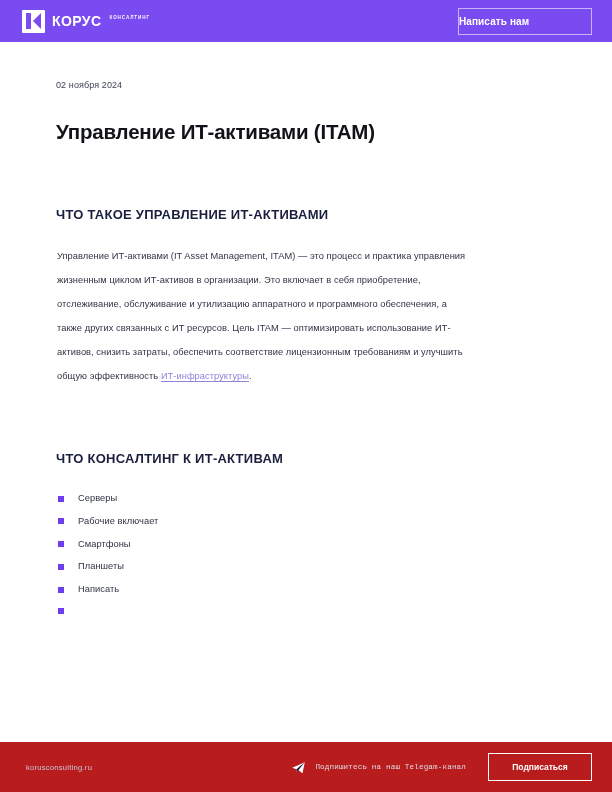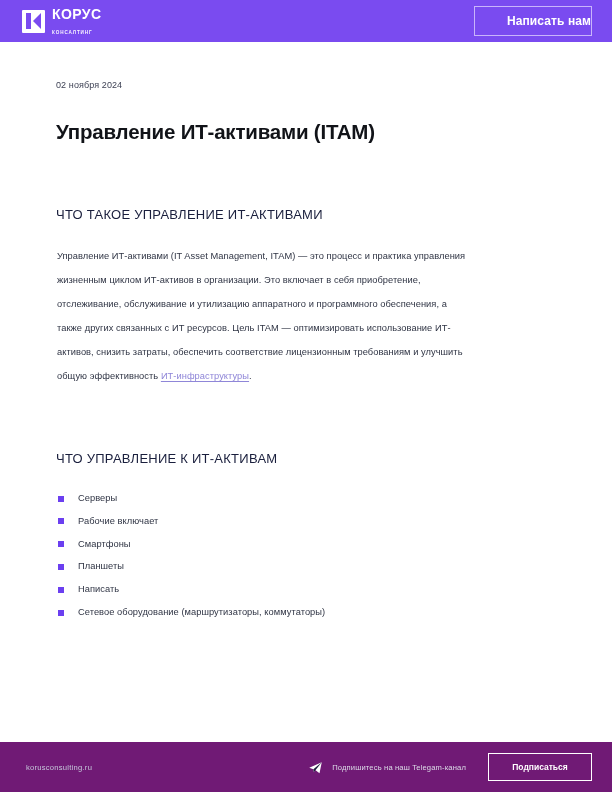--- a/index.html
+++ b/index.html
@@ -55,21 +55,21 @@
     left: 10.5px;
     top: 3.5px;
     width: 0;
     height: 0;
     border-top: 8px solid transparent;
     border-bottom: 8px solid transparent;
     border-right: 8px solid #7a4bf0;
   }
   .brand-text {
     display: flex;
-    flex-direction: column;
+    flex-direction: row;
     justify-content: center;
     line-height: 1;
     gap: 8px;
   }
   .brand-name {
     color: #ffffff;
     font-size: 14px;
     font-weight: bold;
     letter-spacing: 0.4px;
   }
@@ -79,25 +79,25 @@
     font-weight: bold;
     letter-spacing: 0.9px;
     margin-top: 2px;
     opacity: 0.95;
   }
   .header-btn {
     border: 1px solid #c9b4fb;
     background: transparent;
     color: #ffffff;
     font-family: "Liberation Sans", sans-serif;
-    font-size: 12px;
+    font-size: 10px;
     font-weight: bold;
     padding: 7px 0;
-    width: 118px;
-    text-align: right;
+    width: 134px;
+    text-align: left;
     cursor: pointer;
     letter-spacing: 0.1px;
   }
 
   
   .content {
     position: absolute;
     top: 42px;
     left: 0;
     width: 526px;
@@ -115,21 +115,21 @@
     margin-top: 30px;
     font-size: 20.5px;
     font-weight: bold;
     color: #111318;
     letter-spacing: -0.2px;
   }
   .section-heading {
     margin: 0;
     margin-top: 63px;
     font-size: 13px;
-    font-weight: normal;
+    font-weight: bold;
     color: #1a1f3d;
     letter-spacing: 0.25px;
   }
   .body-par {
     margin: 1px;
     margin-top: 22px;
     font-size: 9.3px;
     line-height: 24px;
     color: #2f3444;
     letter-spacing: 0.05px;
@@ -169,36 +169,37 @@
     letter-spacing: 0.05px;
   }
 
   
   .footer {
     position: absolute;
     left: 0;
     bottom: 0;
     width: 612px;
     height: 50px;
-    background: #701a75;
+    background: #b91c1c;
     display: flex;
     align-items: center;
     box-sizing: border-box;
     padding: 0 20px 0 26px;
   }
   .footer-site {
     color: #c5c7da;
     font-size: 7.6px;
     letter-spacing: 0.25px;
   }
   .footer-mid {
     margin-left: auto;
     display: flex;
     align-items: center;
     gap: 9px;
+    font-family: Liberation Mono, monospace;
   }
   .tg-icon {
     width: 15px;
     height: 15px;
     flex: none;
     display: block;
   }
   .footer-cta-text {
     color: #dcdde8;
     font-size: 7.6px;
@@ -238,21 +239,21 @@
 <div class="content">
 
   <div class="doc-date">02 ноября 2024</div>
 
   <h1 class="doc-title">Управление ИТ-активами (ITAM)</h1>
 
   <h2 class="section-heading">ЧТО ТАКОЕ УПРАВЛЕНИЕ ИТ-АКТИВАМИ</h2>
 
   <p class="body-par"><span>Управление ИТ-активами (IT Asset Management, ITAM) — это процесс и практика управления жизненным циклом ИТ-активов в организации. Это включает в себя приобретение, отслеживание, обслуживание и утилизацию аппаратного и программного обеспечения, а также других связанных с ИТ ресурсов. Цель ITAM — оптимизировать использование ИТ-активов, снизить затраты, обеспечить соответствие лицензионным требованиям и улучшить общую эффективность </span><a class="inline-link">ИТ-инфраструктуры</a><span>.</span></p>
 
-  <h2 class="section-heading">ЧТО УПРАВЛЕНИЕ К ИТ-АКТИВАМ</h2>
+  <h2 class="section-heading">ЧТО КОНСАЛТИНГ К ИТ-АКТИВАМ</h2>
 
   <ul class="bullet-list">
     <li>
       <span class="bullet-mark"></span>
       <span class="bullet-text">Серверы</span>
     </li>
     <li>
       <span class="bullet-mark"></span>
       <span class="bullet-text">Рабочие включает</span>
     </li>
@@ -263,21 +264,20 @@
     <li>
       <span class="bullet-mark"></span>
       <span class="bullet-text">Планшеты</span>
     </li>
     <li>
       <span class="bullet-mark"></span>
       <span class="bullet-text">Написать</span>
     </li>
     <li>
       <span class="bullet-mark"></span>
-      <span class="bullet-text">Сетевое оборудование (маршрутизаторы, коммутаторы)</span>
     </li>
   </ul>
 
 </div>
 
 <div class="footer">
   <span class="footer-site">korusconsulting.ru</span>
   <div class="footer-mid">
     <svg class="tg-icon" viewBox="0 0 24 24">
       <path d="M2 12.2 22 3.5 18.4 21.2 11.6 15.9 9.3 19.6 8.6 14.6Z" fill="#ffffff"></path>

